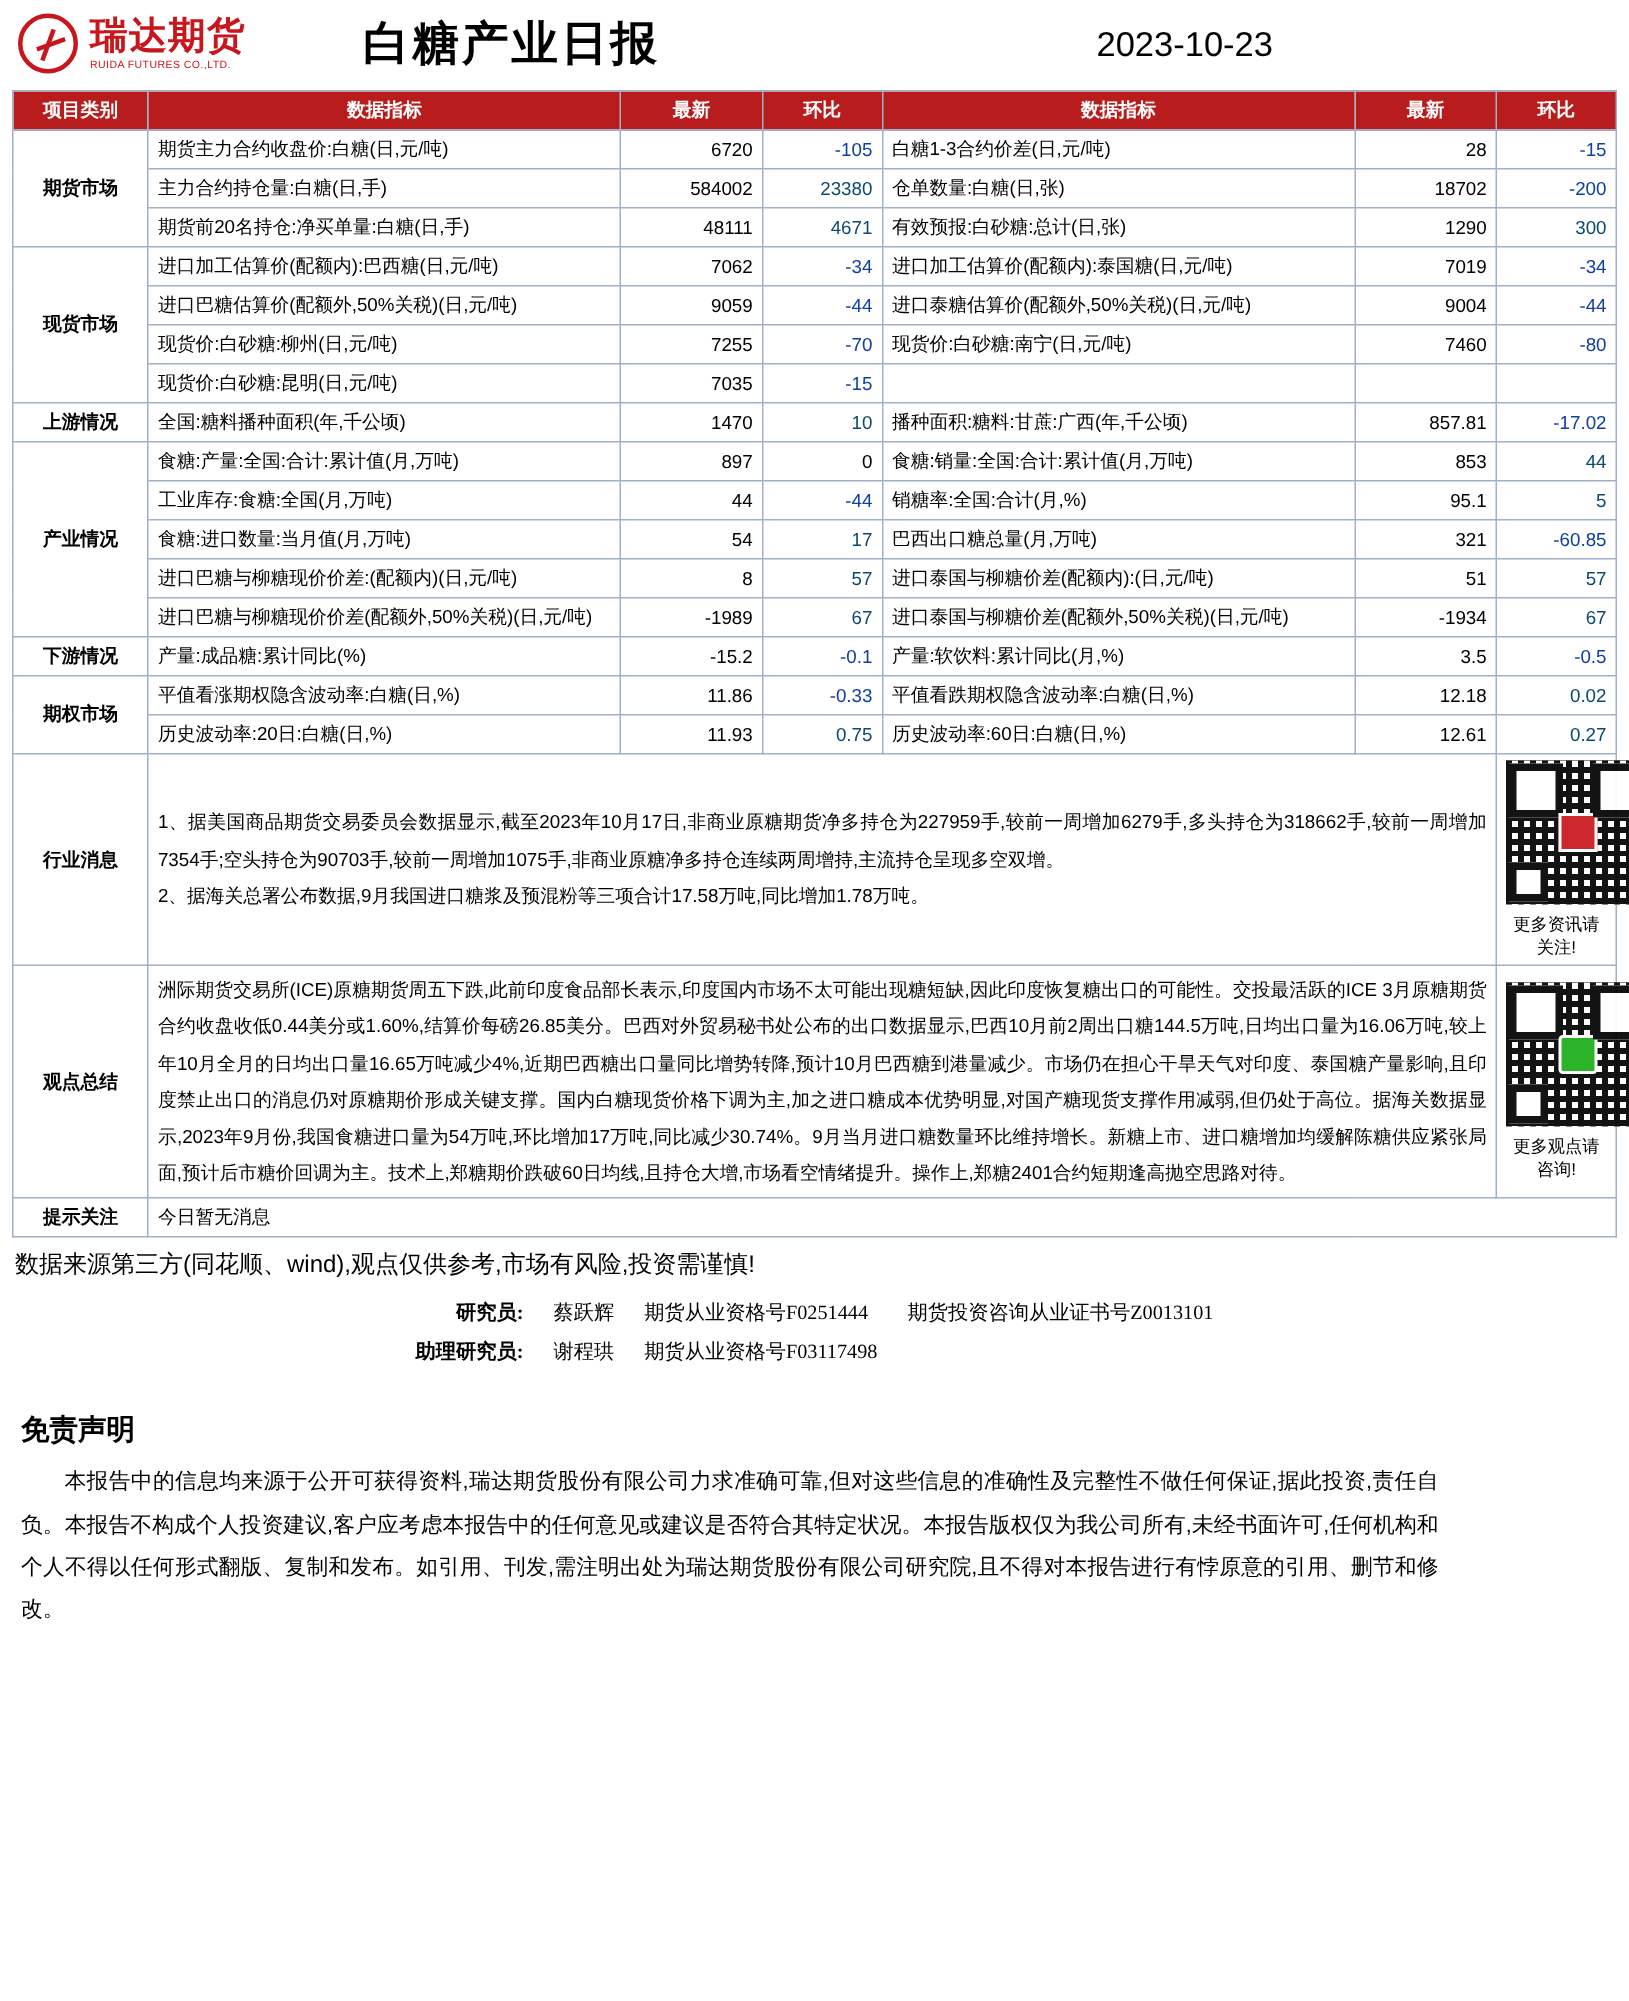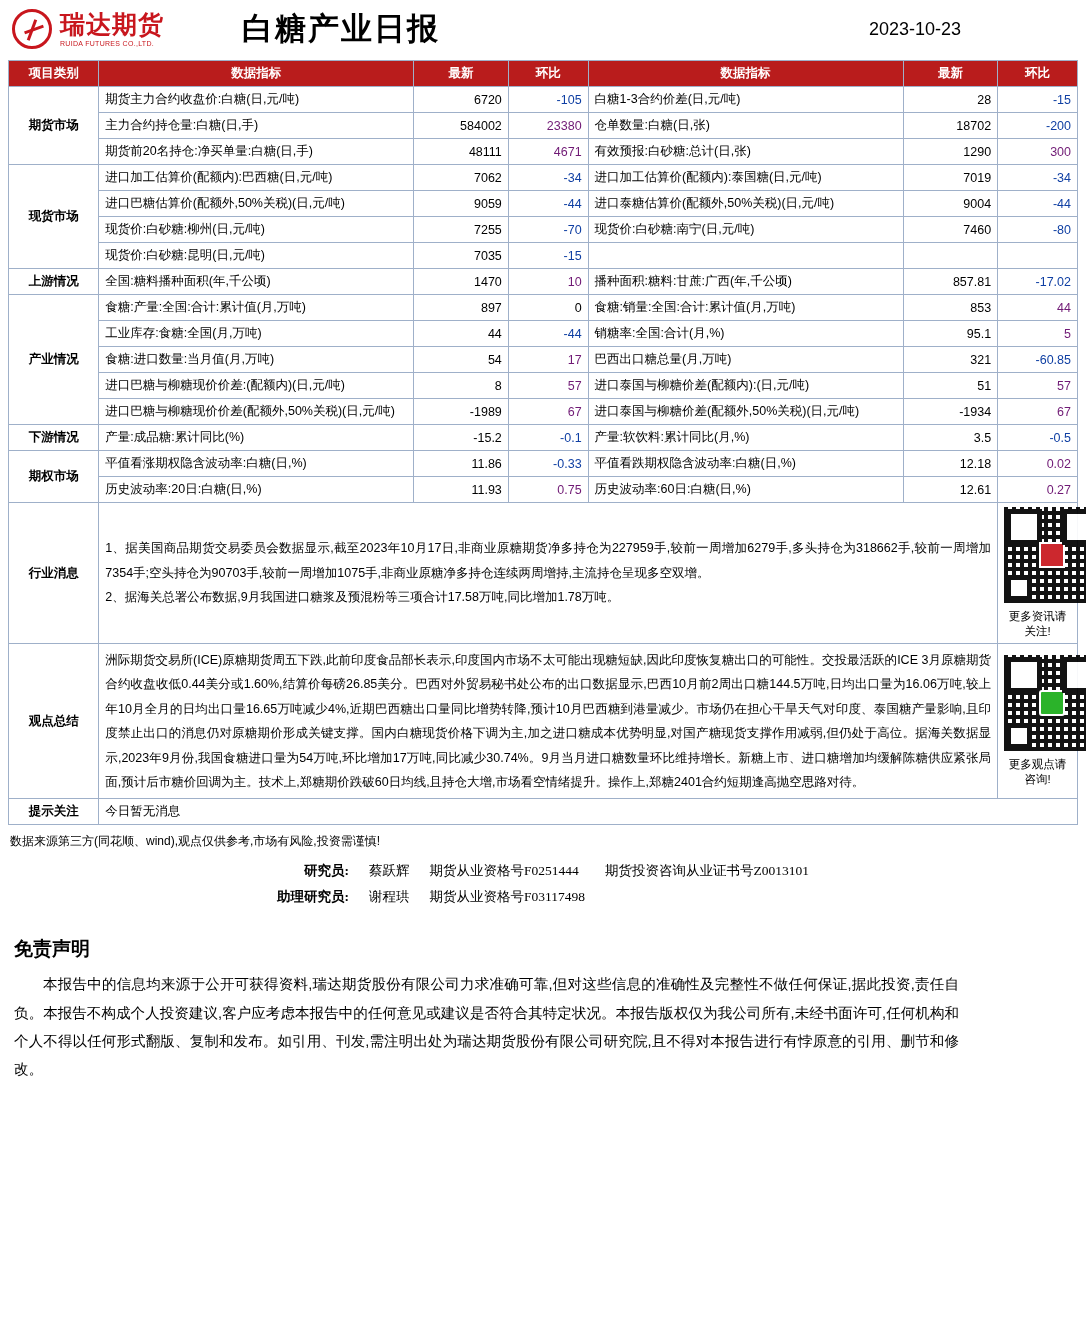--- a/index.html
+++ b/index.html
@@ -28,21 +28,21 @@
     background:#c8161d; transform: translateX(-50%) rotate(20deg);
   }
   .logo-mark::after{
     content:""; position:absolute; left:9px; top:16px; width:20px; height:3px;
     background:#c8161d; transform: rotate(-20deg);
   }
   .logo-text { line-height:1.05; }
   .logo-cn { font-size: 25px; font-weight: bold; color:#c8161d; letter-spacing:1px; }
   .logo-en { font-size: 7px; color:#c8161d; letter-spacing:0.3px; margin-top:3px; }
   .doc-title { font-size: 31px; font-weight: bold; letter-spacing: 2px; flex:1; text-align:left; }
-  .doc-date { font-size: 18px; width: 230px; text-align: right; }
+  .doc-date { font-size: 23px; width: 230px; }
 
   table.main { border-collapse: collapse; width: 1070px; table-layout: fixed; }
   table.main td, table.main th {
     border: 1px solid #9fb0c9;
     padding: 4px 6px;
     font-size: 12.5px;
     vertical-align: middle;
   }
   thead th {
     background: #b91c1c;
@@ -53,21 +53,21 @@
     padding: 6px 4px;
     border: 1px solid #1f4e79;
   }
   .cat {
     text-align: center;
     font-weight: bold;
     font-size: 13.5px;
   }
   .num { text-align: right; padding-right: 8px; }
   .neg { color: #0f3fa3; }
-  .pos { color: #701a75; margin-left: 41px; }
+  .pos { color: #0c4a6e; margin-left: 41px; }
   .label { text-align: left; }
 
   
   .newsbody { padding: 8px 10px; line-height: 1.95; font-size: 13px; text-align: justify; }
   .newsbody p { margin: 0; }
   .qr-cell { width: 150px; text-align: center; vertical-align: middle; padding: 8px; }
   .qr {
     width: 96px; height: 96px; margin: 0 auto 6px auto;
     background-image:
       repeating-linear-gradient(0deg, #000 0 4px, transparent 4px 8px),
@@ -86,21 +86,21 @@
     position:absolute; left:2px; bottom:2px; width:26px; height:26px;
     background:#fff; border:5px solid #000;
   }
   .qr-center {
     position:absolute; left:50%; top:50%; transform:translate(-50%,-50%);
     width:26px; height:26px; background:#c8161d; border:2px solid #fff;
   }
   .qr-center.green { background:#1aad19; border-radius:3px; }
   .qr-caption { font-size: 11.5px; }
 
-  .note { font-size: 12px; padding: 8px 2px 4px 2px; }
+  .note { font-size: 16px; padding: 8px 2px 4px 2px; }
 
   .researchers { width: 1070px; margin-top: 4px; }
   .researchers table { border-collapse: collapse; margin: 0 auto; font-family: Liberation Serif, serif; }
   .researchers td { padding: 4px 10px; font-size: 13.5px; white-space: nowrap; }
   .rlabel { font-weight: bold; text-align: right; }
 
   .disclaimer-title { font-size: 19px; font-weight: bold; margin: 26px 0 8px 6px; }
   .disclaimer-body {
     font-size: 14.5px; line-height: 1.95; text-align: justify;
     padding: 0 6px 16px 6px; text-indent: 0;

